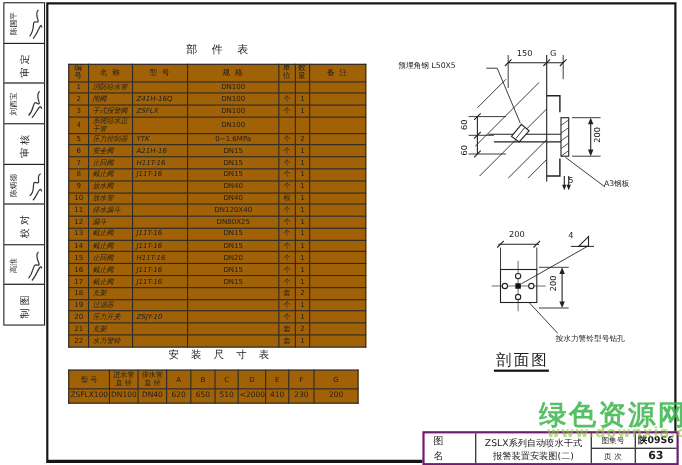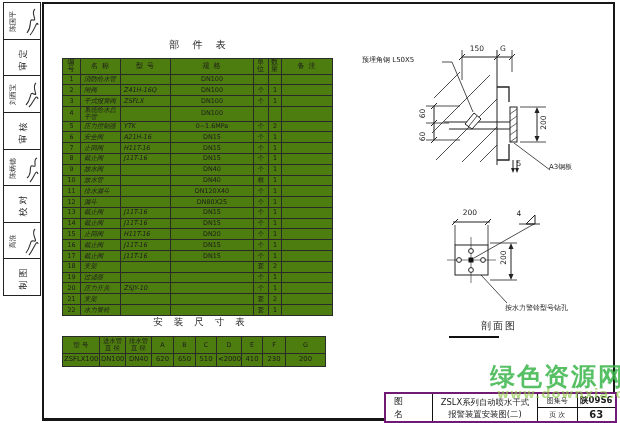--- a/index.html
+++ b/index.html
@@ -14,21 +14,21 @@
   .sidebar{left:3px;top:2px;width:38px;height:294px;display:flex;flex-direction:column;}
   .sb-cell{position:relative;flex:1;border:1px solid #222;background:#fff;overflow:visible;}
   .sb-cell + .sb-cell{margin-top:-1px;}
   .sb-name{position:absolute;left:-9px;top:14px;width:34px;height:9px;font-size:7px;text-align:center;
            white-space:nowrap;transform:rotate(-90deg);}
   .sb-role{position:absolute;left:3px;top:13px;width:30px;height:11px;font-size:9px;letter-spacing:3px;
            text-align:center;white-space:nowrap;transform:rotate(-90deg);}
   .sig{position:absolute;right:0px;top:2px;}
 
   
-  table{border-collapse:collapse;table-layout:fixed;background:#4d7c0f;}
+  table{border-collapse:collapse;table-layout:fixed;background:#a16207;}
   th,td{border:1px solid #2a2a2a;padding:0 1px;overflow:hidden;white-space:pre-line;line-height:1.05;}
   th{font-weight:normal;text-align:center;}
   .parts-table{left:62px;top:58px;width:270px;border:1.5px solid #161616;}
   .parts-table th{height:12px;font-size:7px;letter-spacing:1px;}
   .parts-table td{height:9.8px;font-size:6.4px;text-align:center;}
   .parts-table td:nth-child(2),.parts-table td:nth-child(3){text-align:left;padding-left:3px;font-style:italic;}
   .parts-table col.c1{width:18px}.parts-table col.c2{width:40px}.parts-table col.c3{width:50px}
   .parts-table col.c4{width:83px}.parts-table col.c5{width:15px}.parts-table col.c6{width:13px}
   .parts-table col.c7{width:51px}
   .dims-table{left:62px;top:336px;width:263px;border:1.5px solid #161616;}
@@ -38,21 +38,21 @@
   .dims-table col.d4{width:22px}.dims-table col.d5{width:22px}.dims-table col.d6{width:21px}
   .dims-table col.d7{width:25px}.dims-table col.d8{width:21px}.dims-table col.d9{width:23px}
   .dims-table col.d10{width:40px}
 
   .tbl-title{font-size:10px;letter-spacing:5px;text-align:center;white-space:nowrap;}
 
   
   .dlabel{font-size:7px;white-space:nowrap;}
   .dim{font-size:7.5px;text-align:center;white-space:nowrap;}
   .rot{transform:rotate(-90deg);}
-  .caption{font-size:10px;letter-spacing:2px;white-space:nowrap;margin-left:30px;}
+  .caption{font-size:14px;letter-spacing:2px;white-space:nowrap;}
   .caption-rule{background:#111;height:2px;}
 
   
   .title-block{left:384px;top:392px;width:229px;height:27px;border:2px solid #701a75;display:flex;z-index:5;background:#fff;}
   .tb-name{width:47px;border-right:1.5px solid #111;display:flex;align-items:center;justify-content:center;
            font-size:9px;letter-spacing:9px;padding-left:8px;box-sizing:border-box;}
   .tb-title{width:105px;border-right:1.5px solid #111;display:flex;flex-direction:column;align-items:center;
             justify-content:center;font-size:8.4px;line-height:12px;text-align:center;box-sizing:border-box;}
   .tb-right{width:77px;display:flex;flex-direction:column;}
   .tb-row{flex:1;display:flex;}

